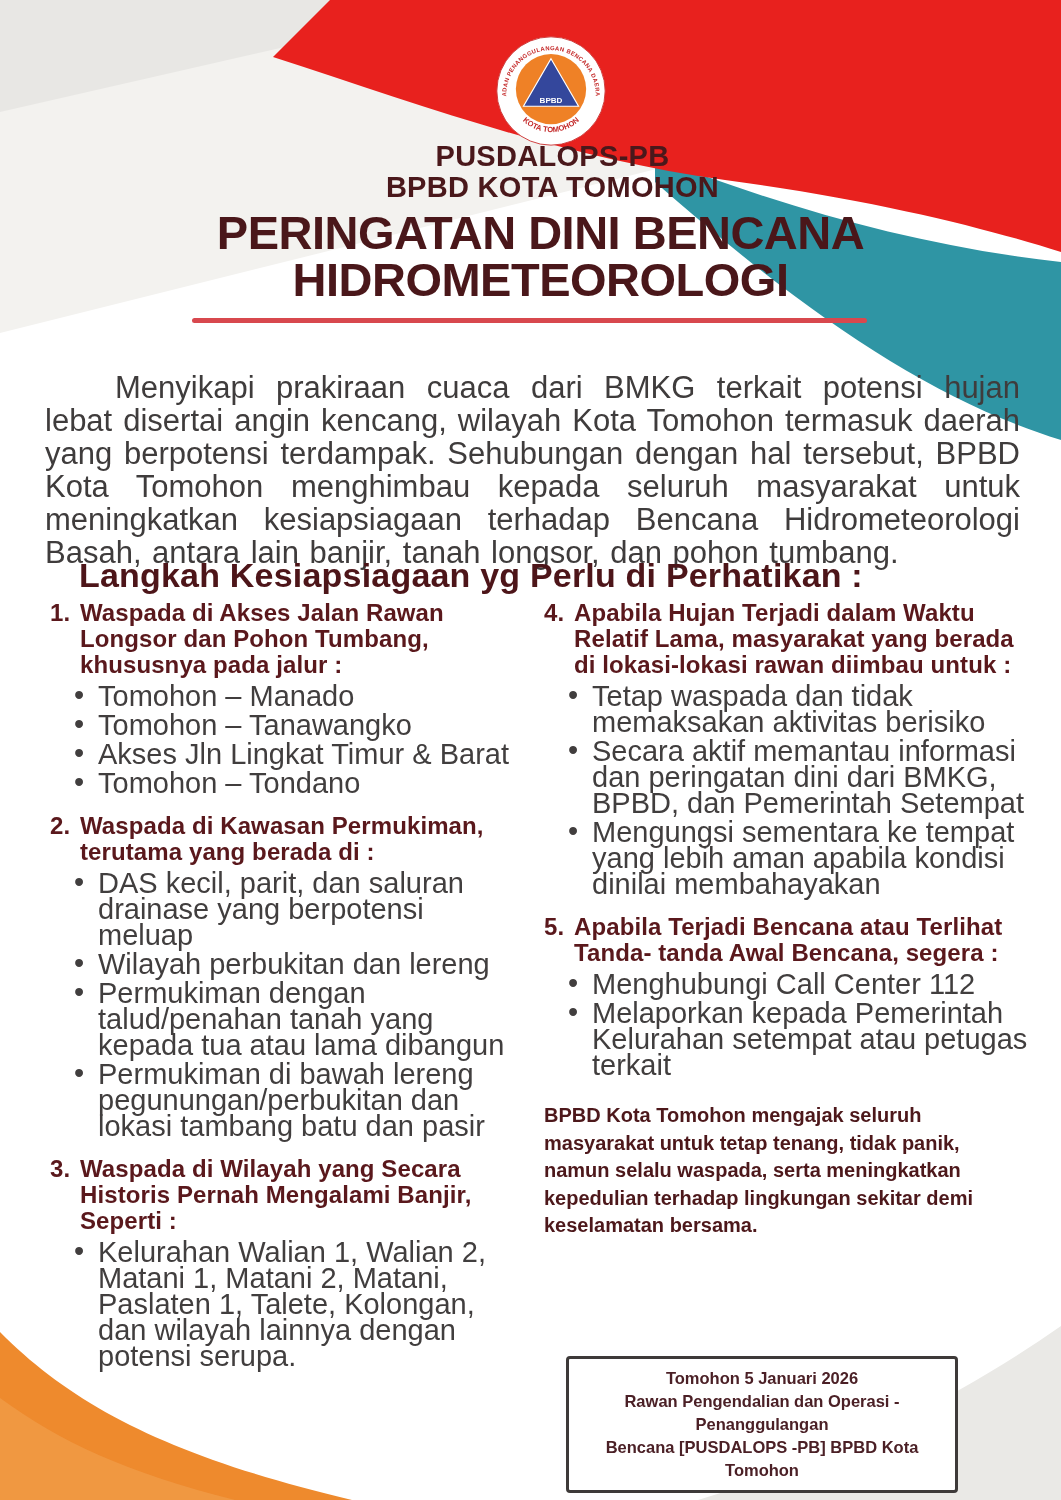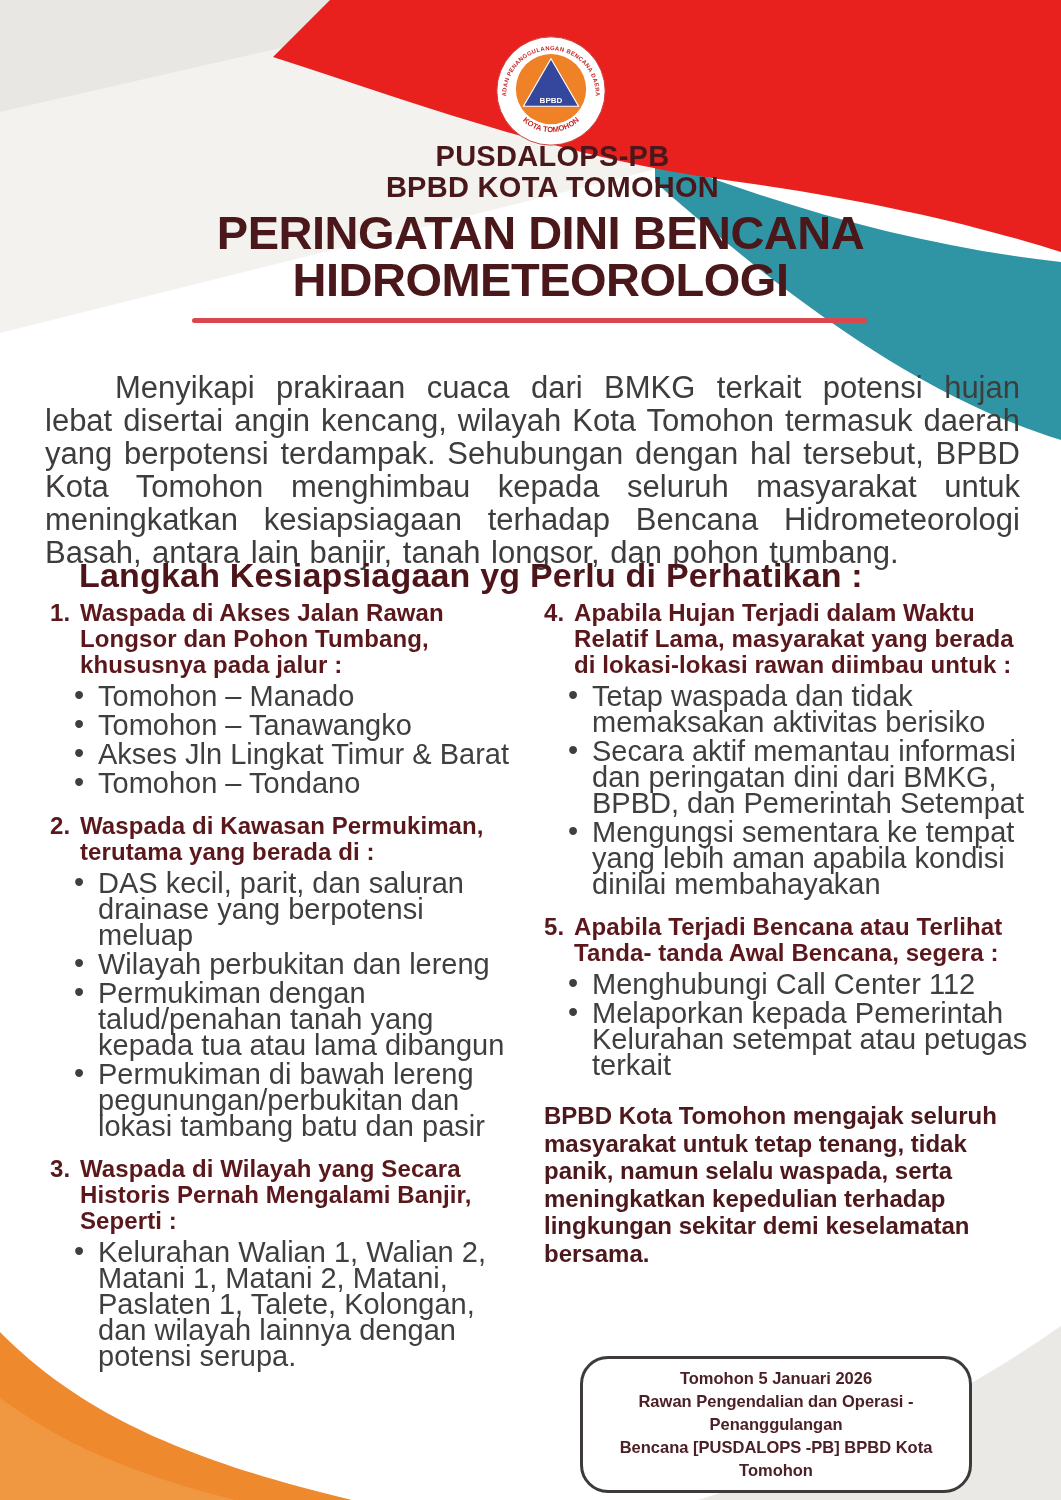--- a/index.html
+++ b/index.html
@@ -18,23 +18,23 @@
   .col{position:absolute;top:600px;}
   .col-left{left:50px;width:470px;}
   .col-right{left:544px;width:488px;}
   .item{margin-bottom:17px;}
   .item-head{display:flex;font-weight:800;color:#5a181c;font-size:24px;line-height:26px;letter-spacing:0.1px;}
   .item-num{flex:0 0 30px;}
   .item-title{flex:1;}
   .item ul{margin:5px 0 0 0;padding:0 0 0 22px;list-style:none;}
   .item li{position:relative;padding-left:26px;font-size:29px;line-height:26px;color:#413e3e;margin-bottom:3px;}
   .item li::before{content:"\2022";position:absolute;left:2px;top:-1px;color:#413e3e;}
-  .closing{margin-top:24px;font-weight:800;color:#4d181b;font-size:24px;line-height:27.5px;width:480px;}
-  .footer-box{position:absolute;top:1356px;left:580px;width:392px;box-sizing:border-box;background:#ffffff;
-              border:3px solid #3e3a39;border-radius:28px;padding:8px 12px;text-align:center;
+  .closing{margin-top:24px;font-weight:800;color:#4d181b;font-size:20px;line-height:27.5px;width:480px;}
+  .footer-box{position:absolute;top:1356px;left:566px;width:392px;box-sizing:border-box;background:#ffffff;
+              border:3px solid #3e3a39;border-radius:4px;padding:8px 12px;text-align:center;
               font-weight:700;color:#4b2026;font-size:16.5px;line-height:23px;}
 </style>
 </head>
 <body>
 
 <div class="page">
 
   <svg class="bg" viewBox="0 0 1061 1500" preserveAspectRatio="none">
     <polygon points="0,0 1061,0 1061,68 0,333" fill="#f3f2ef"></polygon>
     <polygon points="0,0 490,0 0,112" fill="#e8e7e4"></polygon>

